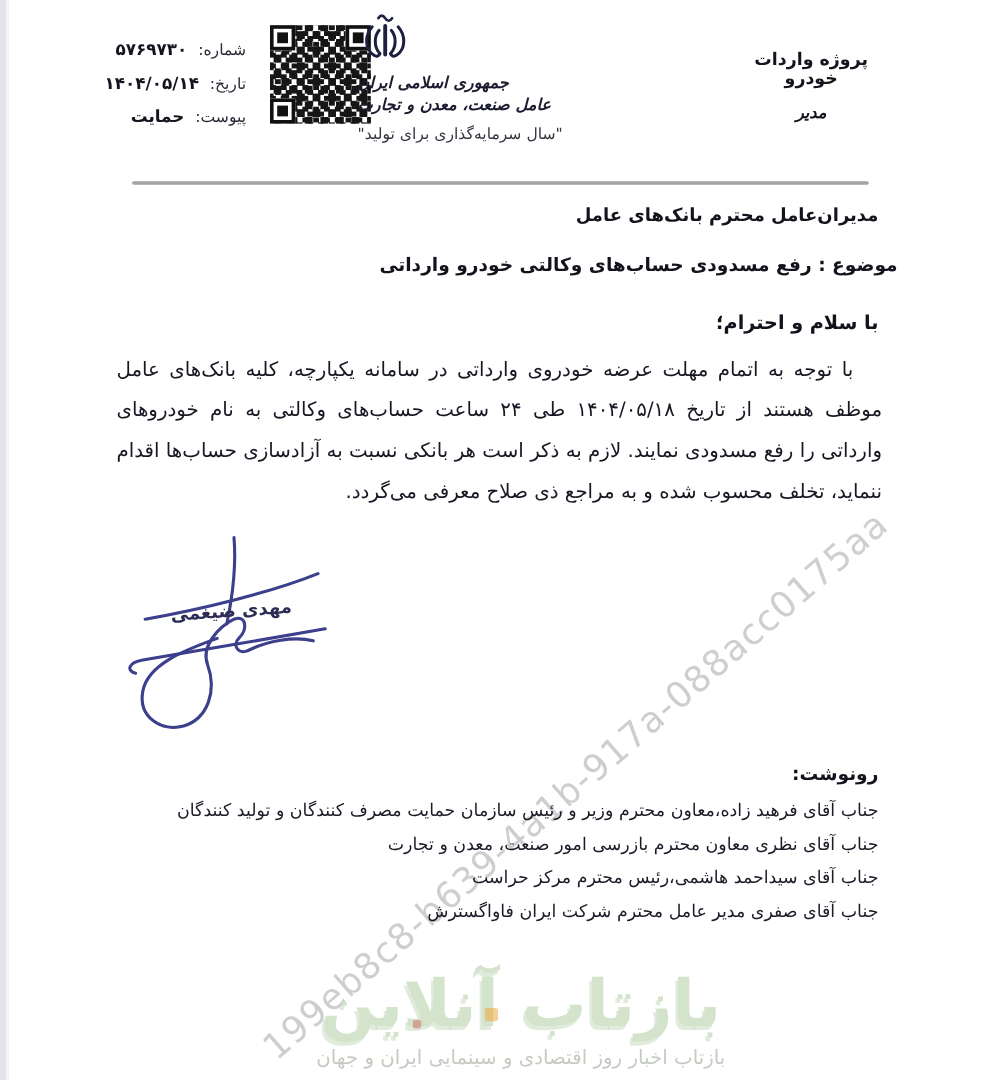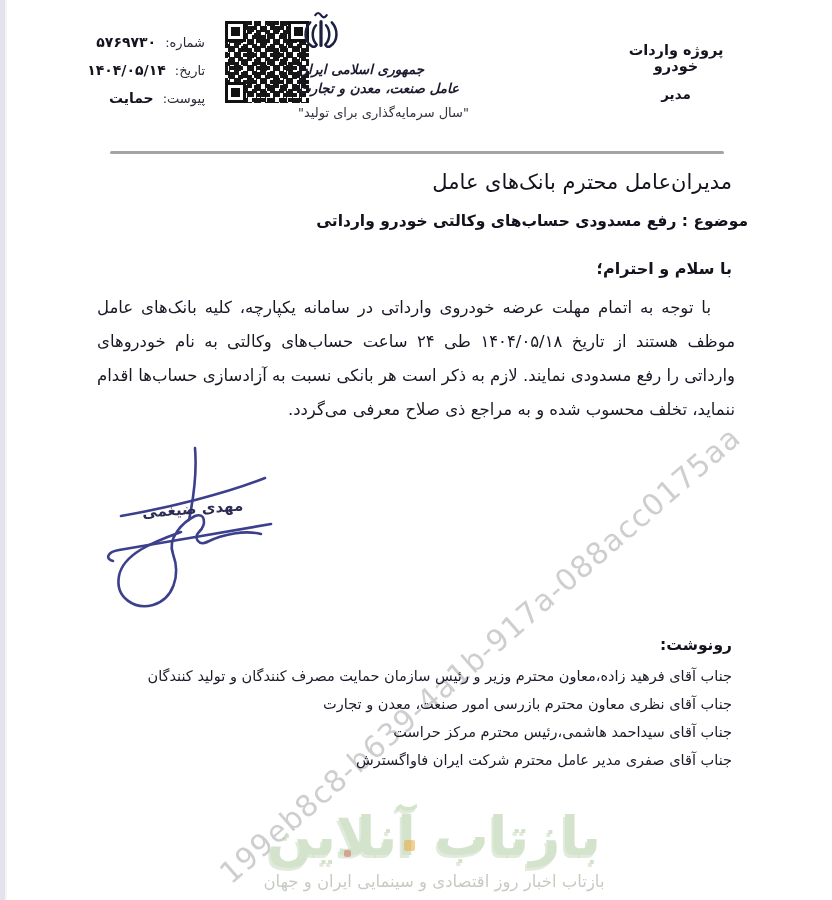--- a/index.html
+++ b/index.html
@@ -33,26 +33,26 @@
   .finder.tl { left:0; top:0; }
   .finder.tr { right:0; top:0; }
   .finder.bl { left:0; bottom:0; }
 
   .center-block { position:absolute; left:298px; top:6px; width:256px; text-align:left; }
   .org-line { font-size:13.5px; font-weight:bold; font-style:italic; color:#1c1c30; line-height:19px; }
   .slogan { margin-top:7px; font-size:13px; color:#34343f; letter-spacing:.6px; }
 
   .right-block { position:absolute; right:87px; top:42px; width:138px; text-align:center; }
   .project-title { font-size:14.5px; font-weight:bold; color:#14141f; }
-  .project-role  { font-size:13.5px; font-weight:bold; color:#14141f; margin-top:12px; }
+  .project-role  { font-size:13.5px; font-weight:bold; color:#14141f; margin-top:12px;font-style:italic; }
 
   .rule { position:absolute; left:110px; top:151px; width:614px; height:3px; background:#a3a3a8; border-radius:2px; }
 
   
-  .recipient  { position:absolute; right:100px; top:170px; font-size:21px; font-weight:normal; color:#13131e; z-index:2; }
+  .recipient  { position:absolute; right:100px; top:170px; font-size:15px; font-weight:bold; color:#13131e; z-index:2; }
   .subject    { position:absolute; right:84px; top:212px; font-size:15.5px; font-weight:bold; color:#13131e; z-index:2; }
   .salutation { position:absolute; right:100px; top:259px; font-size:16px;  font-weight:bold; color:#13131e; z-index:2; }
   .body-par {
     position:absolute; right:97px; top:291px; width:638px;
     direction:rtl; text-align:justify; text-indent:24px;
     font-size:16.5px; line-height:34px; color:#181824; z-index:2;
   }
 
   .signature { position:absolute; left:95px; top:438px; width:185px; height:180px; z-index:2; }
 

